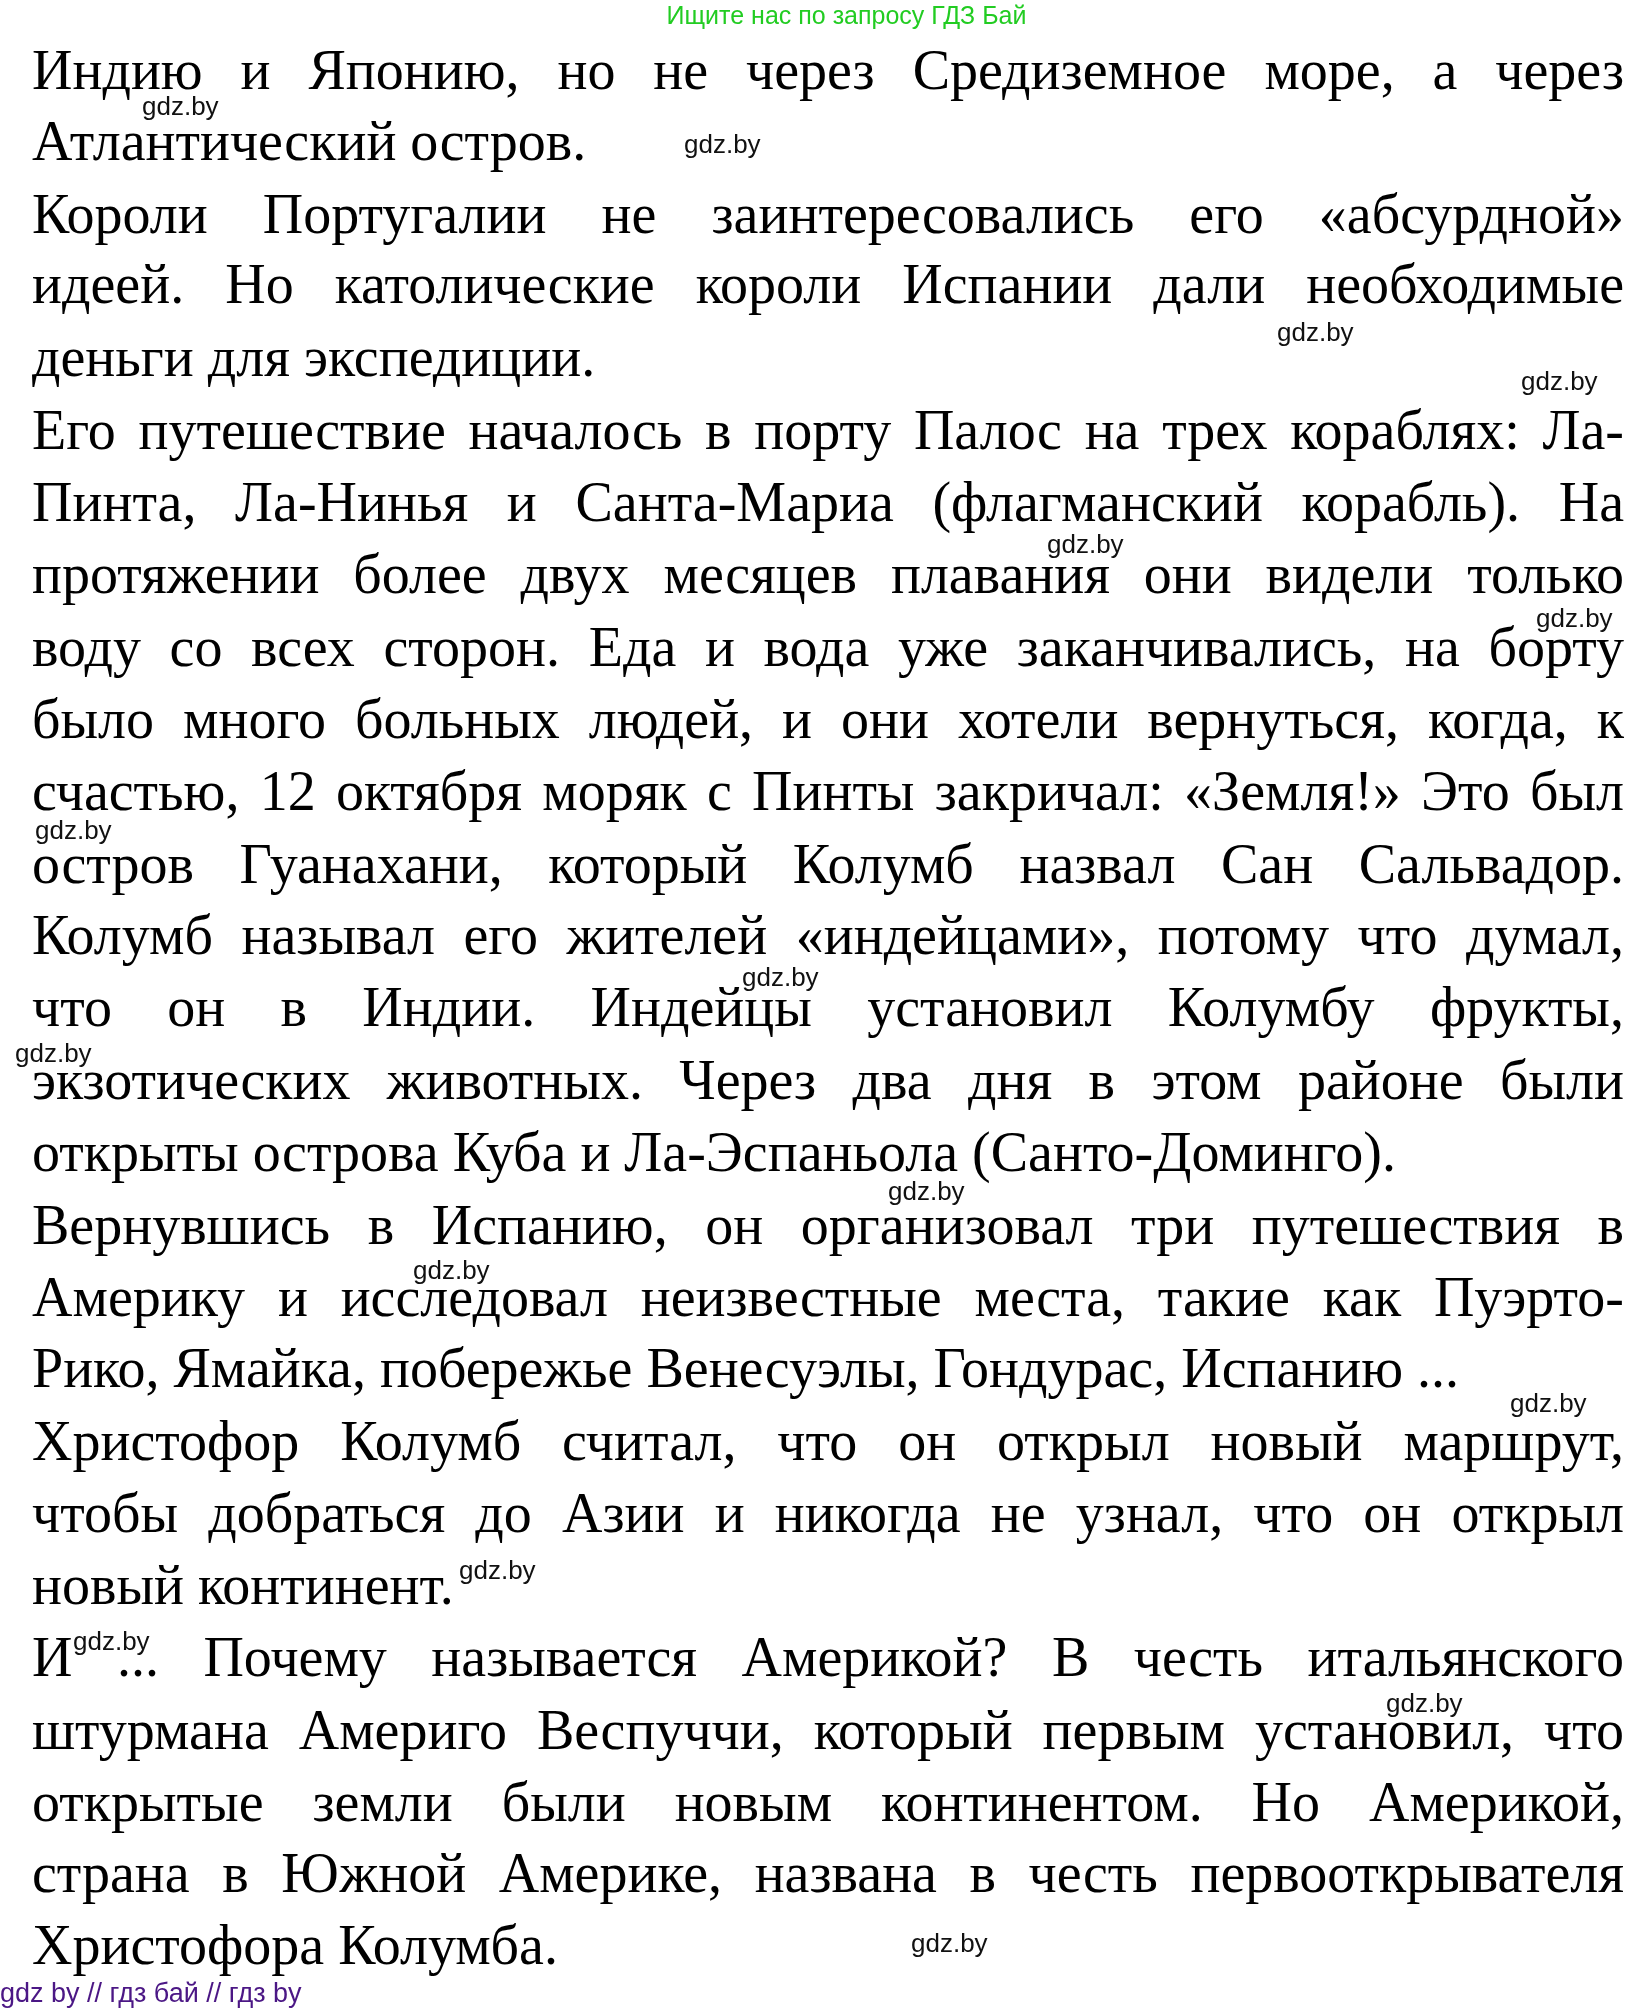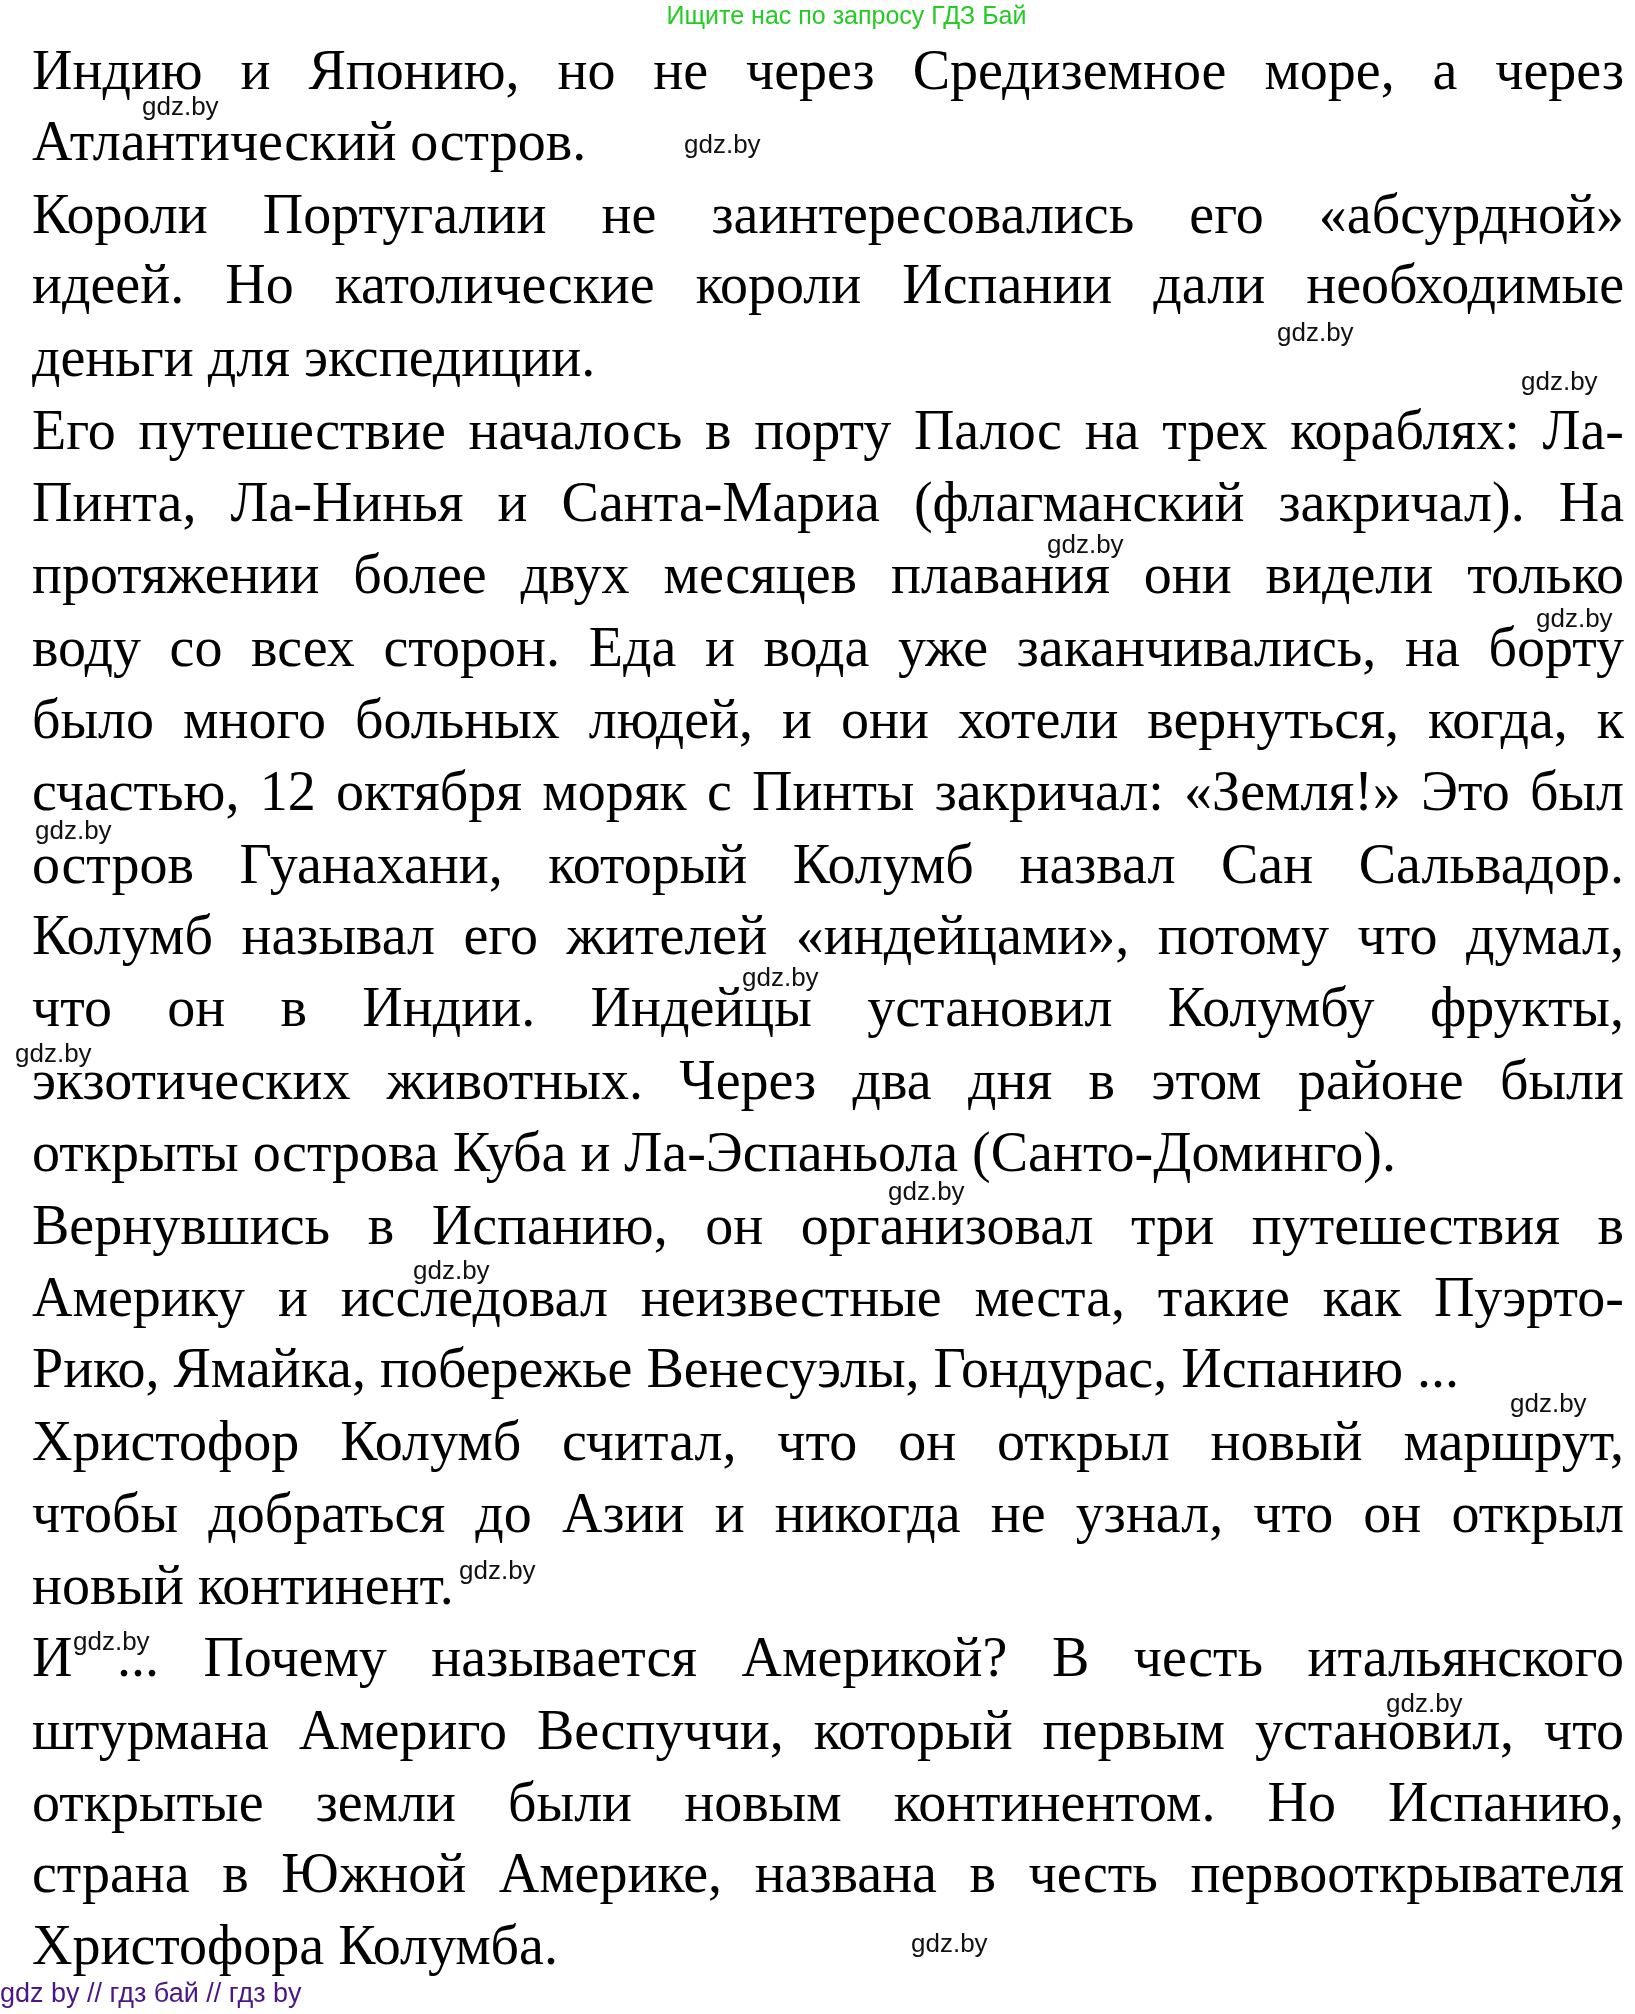--- a/index.html
+++ b/index.html
@@ -31,39 +31,39 @@
 <body>
 
 <div class="header">Ищите нас по запросу ГДЗ Бай</div>
 
 <div class="line justify" style="top:34px">Индию и Японию, но не через Средиземное море, а через</div>
 <div class="line left" style="top:105px">Атлантический остров.</div>
 <div class="line justify" style="top:178px">Короли Португалии не заинтересовались его «абсурдной»</div>
 <div class="line justify" style="top:248px">идеей. Но католические короли Испании дали необходимые</div>
 <div class="line left" style="top:321px">деньги для экспедиции.</div>
 <div class="line justify" style="top:394px">Его путешествие началось в порту Палос на трех кораблях: Ла-</div>
-<div class="line justify" style="top:466px">Пинта, Ла-Нинья и Санта-Мариа (флагманский закричал). На</div>
+<div class="line justify" style="top:466px">Пинта, Ла-Нинья и Санта-Мариа (флагманский корабль). На</div>
 <div class="line justify" style="top:538px">протяжении более двух месяцев плавания они видели только</div>
 <div class="line justify" style="top:611px">воду со всех сторон. Еда и вода уже заканчивались, на борту</div>
 <div class="line justify" style="top:683px">было много больных людей, и они хотели вернуться, когда, к</div>
 <div class="line justify" style="top:755px">счастью, 12 октября моряк с Пинты закричал: «Земля!» Это был</div>
 <div class="line justify" style="top:828px">остров Гуанахани, который Колумб назвал Сан Сальвадор.</div>
 <div class="line justify" style="top:899px">Колумб называл его жителей «индейцами», потому что думал,</div>
 <div class="line justify" style="top:971px">что он в Индии. Индейцы установил Колумбу фрукты,</div>
 <div class="line justify" style="top:1044px">экзотических животных. Через два дня в этом районе были</div>
 <div class="line left" style="top:1116px">открыты острова Куба и Ла-Эспаньола (Санто-Доминго).</div>
 <div class="line justify" style="top:1189px">Вернувшись в Испанию, он организовал три путешествия в</div>
 <div class="line justify" style="top:1261px">Америку и исследовал неизвестные места, такие как Пуэрто-</div>
 <div class="line left" style="top:1332px">Рико, Ямайка, побережье Венесуэлы, Гондурас, Испанию ...</div>
 <div class="line justify" style="top:1405px">Христофор Колумб считал, что он открыл новый маршрут,</div>
 <div class="line justify" style="top:1477px">чтобы добраться до Азии и никогда не узнал, что он открыл</div>
 <div class="line left" style="top:1549px">новый континент.</div>
 <div class="line justify" style="top:1621px">И ... Почему называется Америкой? В честь итальянского</div>
 <div class="line justify" style="top:1694px">штурмана Америго Веспуччи, который первым установил, что</div>
-<div class="line justify" style="top:1766px">открытые земли были новым континентом. Но Испанию,</div>
+<div class="line justify" style="top:1766px">открытые земли были новым континентом. Но Америкой,</div>
 <div class="line justify" style="top:1837px">страна в Южной Америке, названа в честь первооткрывателя</div>
 <div class="line left" style="top:1909px">Христофора Колумба.</div>
 
 <div class="wm" style="left:142px;top:92px">gdz.by</div>
 <div class="wm" style="left:684px;top:130px">gdz.by</div>
 <div class="wm" style="left:1277px;top:318px">gdz.by</div>
 <div class="wm" style="left:1521px;top:367px">gdz.by</div>
 <div class="wm" style="left:1047px;top:530px">gdz.by</div>
 <div class="wm" style="left:1536px;top:604px">gdz.by</div>
 <div class="wm" style="left:35px;top:816px">gdz.by</div>

